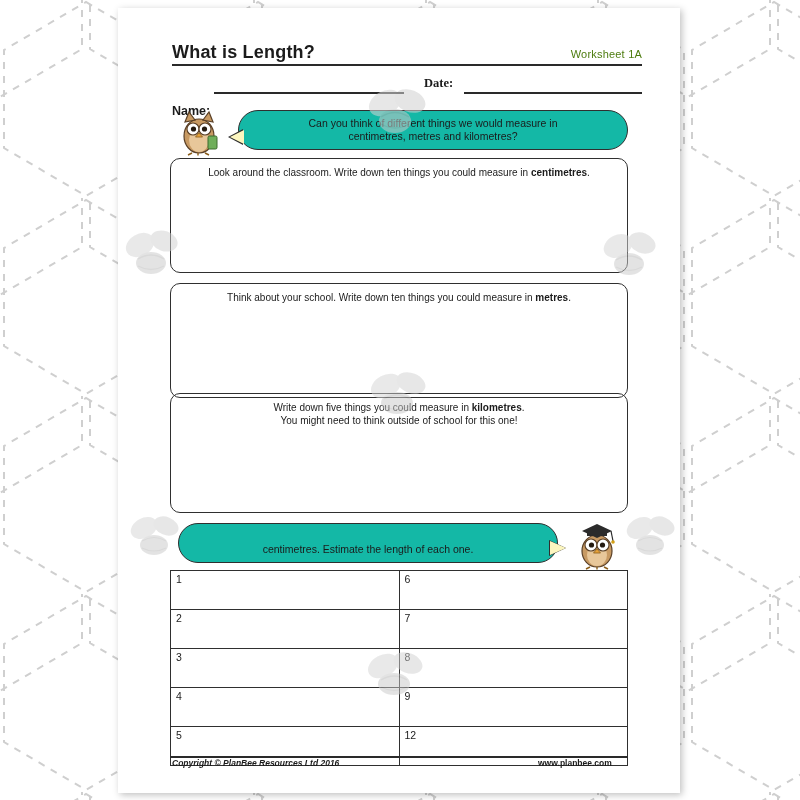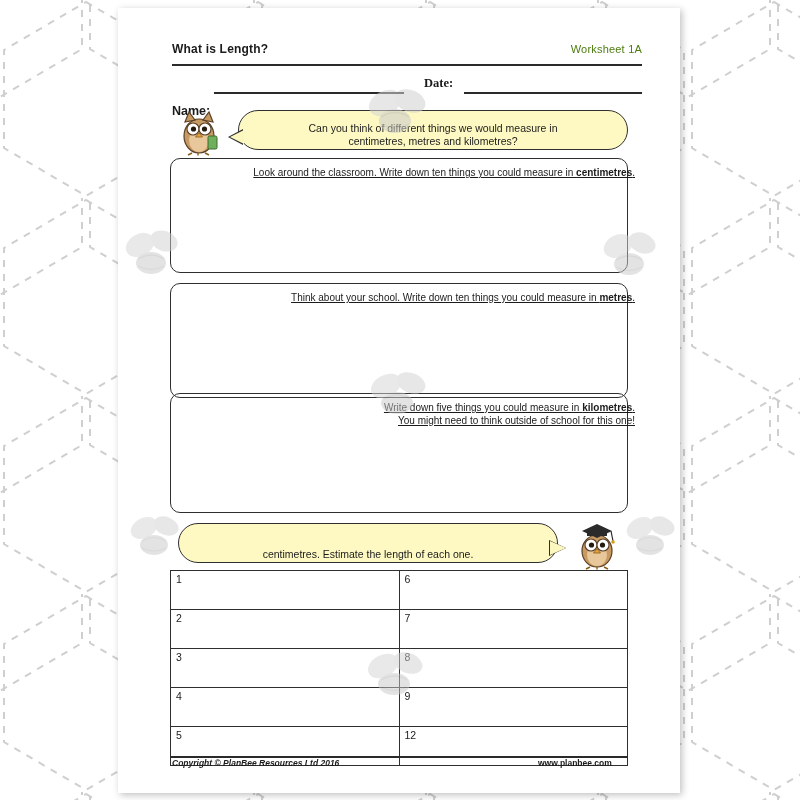--- a/index.html
+++ b/index.html
@@ -48,21 +48,21 @@
   .hdr {
     position: absolute;
     left: 54px;
     top: 34px;
     width: 470px;
     display: flex;
     justify-content: space-between;
     align-items: baseline;
   }
   .hdr-title {
-    font-size: 12px;
+    font-size: 18px;
     font-weight: bold;
     color: #1b1b1b;
     letter-spacing: 0.2px;
   }
   .hdr-ws {
     font-size: 11px;
     font-weight: normal;
     color: #4d7c0f;
     letter-spacing: 0.2px;
   }
@@ -97,26 +97,26 @@
     top: 18px;
     height: 1.5px;
     background: #2a2a2a;
   }
   .nd-line-name { left: 42px; width: 190px; }
   .nd-line-date { left: 292px; width: 178px; }
 
   
   .bubble {
     position: absolute;
-    background: #fef9c3;
+    background: #14b8a6;
     border: 1.3px solid #2f2f2f;
     border-radius: 22px;
     box-sizing: border-box;
     display: flex;
-    align-items: flex-end;
+    align-items: center;
     justify-content: center;
     text-align: center;
     padding: 1px 14px;
   }
   .bubble-text {
     font-size: 10.5px;
     line-height: 13px;
     color: #1b1b1b;
   }
   .bubble-tail {
@@ -173,28 +173,27 @@
   
   .answer-box {
     position: absolute;
     border: 1.3px solid #2f2f2f;
     border-radius: 10px;
     box-sizing: border-box;
     background: transparent;
   }
   .answer-prompt {
     position: absolute;
-    left: 8px;
+    left: 0;
     top: 7px;
     width: 100%;
-    text-align: right;
+    text-align: center;
     font-size: 10px;
     line-height: 13px;
     color: #1b1b1b;
-    text-decoration: underline;
   }
   .answer-prompt b { font-weight: bold; }
 
   #box1 { left: 52px; top: 150px; width: 458px; height: 115px; }
   #box2 { left: 52px; top: 275px; width: 458px; height: 115px; }
   #box3 { left: 52px; top: 385px; width: 458px; height: 120px; }
 
   
   #answer-table {
     position: absolute;

